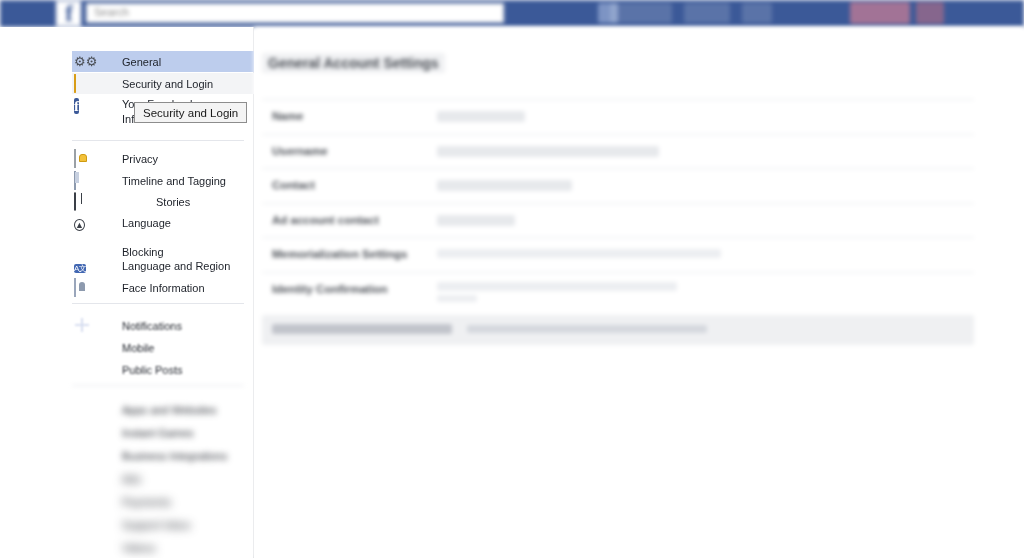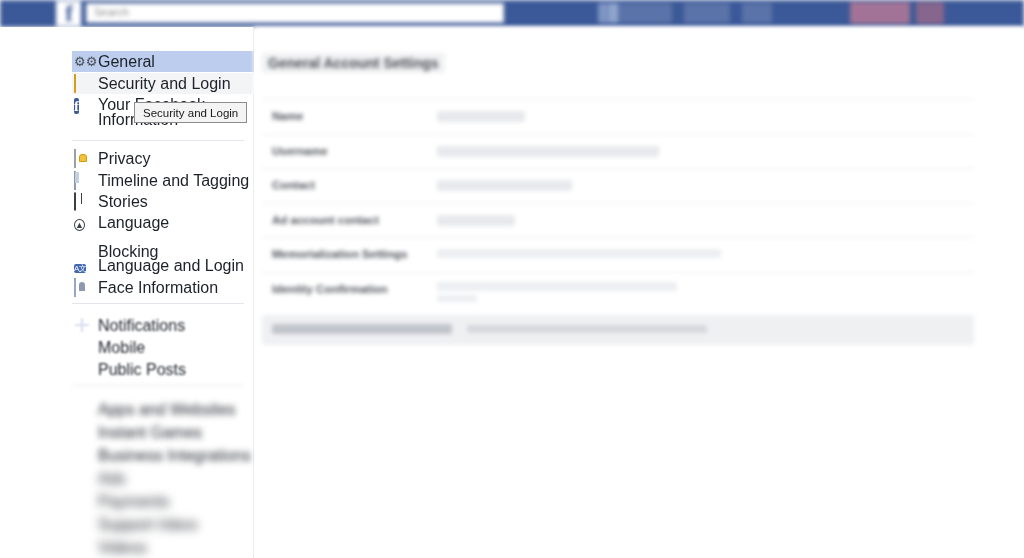--- a/index.html
+++ b/index.html
@@ -117,24 +117,25 @@
     box-sizing: border-box;
     padding-left: 2px;
   }
   .side-item .ico {
     width: 17px; height: 17px;
     margin-right: 7px;
     flex: 0 0 17px;
     position: relative;
   }
   .side-item .lbl {
-    font-size: 16px;
+    font-size: 11px;
     color: #1d2129;
     white-space: nowrap;
     line-height: 14px;
+    margin-left: 24px;
   }
   .side-item.selected {
     background: #bdcded;
   }
   .side-item.hovered {
     background: #f3f4f6;
   }
   .side-item.twoline {
     height: 32px;
     align-items: flex-start;
@@ -448,35 +449,35 @@
     <div class="divider" style="top:113px;"></div>
 
     <div class="side-item" style="top:143px;">
       <span class="ico"><span class="ico-timeline"></span></span>
       <span class="lbl">Timeline and Tagging</span>
     </div>
     <div class="side-item" style="top:121px;">
       <span class="ico"><span class="ico-lock"></span></span>
       <span class="lbl">Privacy</span>
     </div>
-    <div class="side-item" style="top:164px;">
+    <div class="side-item" style="top:164px;gap:34px;">
       <span class="ico"><span class="ico-book"></span></span>
       <span class="lbl">Stories</span>
     </div>
     <div class="side-item" style="top:185px;">
       <span class="ico"><span class="ico-compass">▲</span></span>
       <span class="lbl">Language</span>
     </div>
     <div class="side-item" style="top:214px;">
       <span class="ico"><span class="ico-block"></span></span>
       <span class="lbl">Blocking</span>
     </div>
     <div class="side-item" style="top:228px;">
       <span class="ico"><span class="ico-lang">A文</span></span>
-      <span class="lbl">Language and Login</span>
+      <span class="lbl">Language and Region</span>
     </div>
     <div class="side-item" style="top:250px;">
       <span class="ico"><span class="ico-face"></span></span>
       <span class="lbl">Face Information</span>
     </div>
 
     <div class="divider" style="top:276px;"></div>
 
     <div class="side-blur-1">
       <div class="side-item" style="top:288px;">

